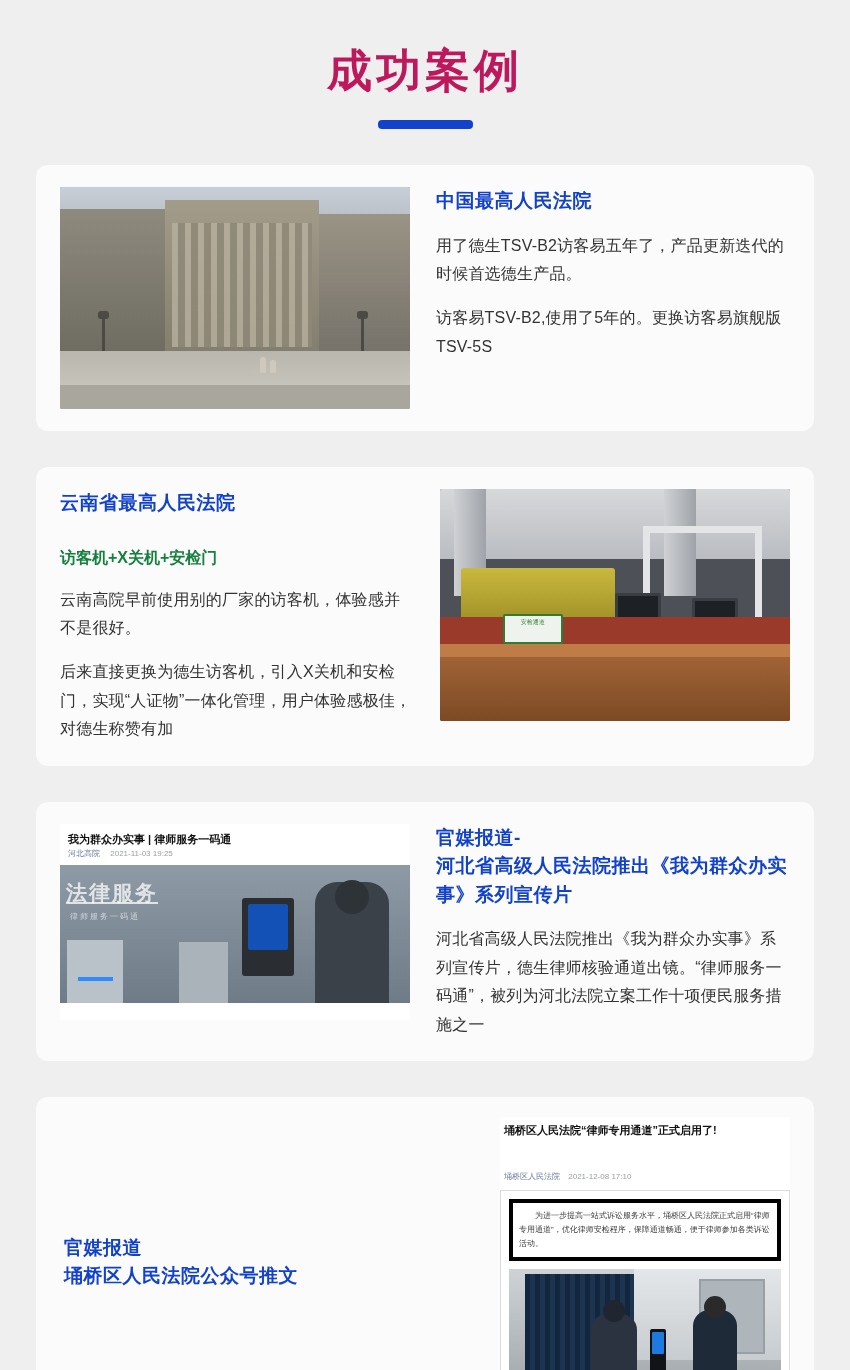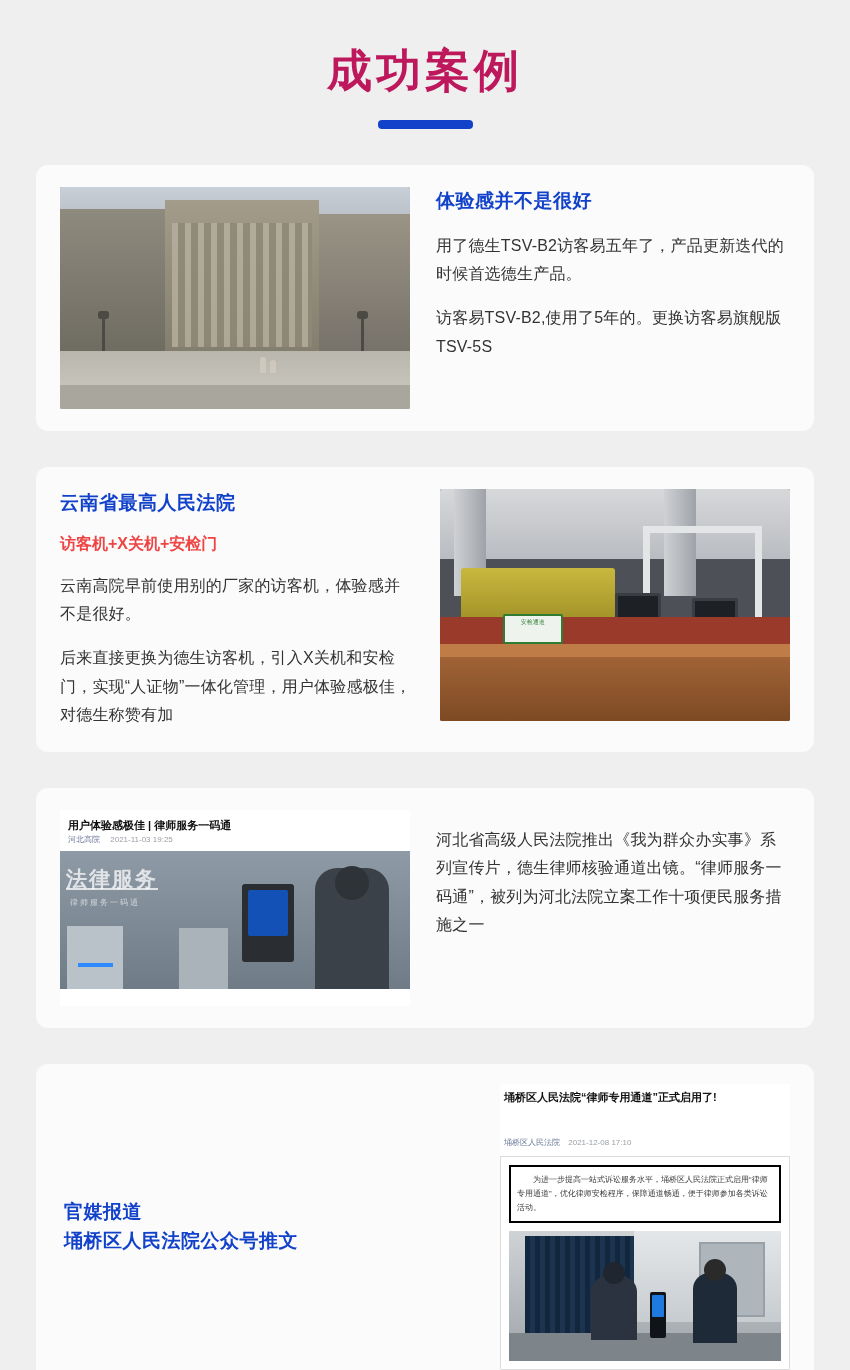--- a/index.html
+++ b/index.html
@@ -50,24 +50,24 @@
   .card-body { flex: 1 1 auto; min-width: 0; }
 
   .headline {
     color: #1242c9;
     font-weight: bold;
     font-size: 19px;
     line-height: 1.5;
     letter-spacing: 0.5px;
   }
   .subhead {
-    color: #ef4444;
+    color: #15803d;
     font-weight: bold;
     font-size: 16px;
-    margin-top: 14px;
+    margin-top: 28px;
     line-height: 1.5;
   }
   .para {
     color: #333;
     font-size: 16px;
     line-height: 1.78;
     margin-top: 16px;
     letter-spacing: 0.2px;
   }
   .para.tight { }
@@ -124,21 +124,21 @@
   .ph3 .img3 .gateL { position:absolute; left:2%; bottom:0; width:16%; height:46%; background:#b9c2c9; }
   .ph3 .img3 .gateR { position:absolute; left:34%; bottom:0; width:14%; height:44%; background:#aab3ba; }
   .ph3 .img3 .led { position:absolute; left:5%; bottom:16%; width:10%; height:4px; background:#2e8bff; }
 
   
   .ph4 { width: 290px; background:#fff; }
   .ph4 .art-title { font-size:11px; font-weight:bold; color:#111; padding:6px 4px 2px; line-height:1.3; }
   .ph4 .art-meta { font-size:8px; color:#9aa0a6; padding:0 4px 8px;margin-top:31px; }
   .ph4 .art-meta .src { color:#6b7a99; margin-right:6px; }
   .ph4 .panel { border:1px solid #dcdcdc; padding:8px; }
-  .ph4 .panel-text { font-size:8px; color:#3c3c3c; line-height:1.75; text-indent:16px; border:2px solid #000000; padding:6px; }
+  .ph4 .panel-text { font-size:8px; color:#3c3c3c; line-height:1.75; text-indent:16px; border:4px solid #000000; padding:6px; }
   .ph4 .img4 { position:relative; margin-top:8px; width:100%; height:130px; background:linear-gradient(180deg,#cfd3d6,#9ea4a9); overflow:hidden;}
   .ph4 .img4 .curtain2 { position:absolute; left:6%; top:4%; width:40%; height:78%; background:repeating-linear-gradient(90deg,#12263d 0 5px,#1d3450 5px 10px); }
   .ph4 .img4 .wall { position:absolute; right:0; top:0; width:54%; height:70%; background:linear-gradient(180deg,#e4e7e9,#c7ccd0); }
   .ph4 .img4 .door { position:absolute; right:6%; top:8%; width:24%; height:58%; background:#aeb6bb; border:2px solid #97a0a6;}
   .ph4 .img4 .floor { position:absolute; left:0; bottom:0; width:100%; height:22%; background:#7d858b; }
   .ph4 .img4 .man1 { position:absolute; left:30%; bottom:16%; width:46px; height:64px; background:#2b3340; border-radius:16px 16px 0 0;}
   .ph4 .img4 .man1:before{content:"";position:absolute;left:12px;top:-14px;width:22px;height:22px;background:#20262f;border-radius:50%;}
   .ph4 .img4 .man2 { position:absolute; right:16%; bottom:14%; width:44px; height:70px; background:#1f2a38; border-radius:16px 16px 0 0;}
   .ph4 .img4 .man2:before{content:"";position:absolute;left:11px;top:-14px;width:22px;height:22px;background:#2b2a2a;border-radius:50%;}
   .ph4 .img4 .kiosk4 { position:absolute; left:52%; bottom:18%; width:16px; height:46px; background:#101418; border-radius:2px;}
@@ -167,21 +167,21 @@
           <div class="cols"></div>
         <div class="ground"></div>
           <div class="road"></div>
         <div class="lamp a"></div>
           <div class="lamp b"></div>
         <div class="person a"></div>
           <div class="person b"></div>
       </div>
     </div>
     <div class="card-body">
-      <div class="headline">体验感并不是很好</div>
+      <div class="headline">中国最高人民法院</div>
       <p class="para">用了德生TSV-B2访客易五年了，产品更新迭代的时候首选德生产品。</p>
       <p class="para">访客易TSV-B2,使用了5年的。更换访客易旗舰版TSV-5S</p>
     </div>
   </div>
 
   <div class="card reverse">
     <div class="card-body">
       <div class="headline">云南省最高人民法院</div>
       <div class="subhead">访客机+X关机+安检门</div>
       <p class="para">云南高院早前使用别的厂家的访客机，体验感并不是很好。</p>
@@ -202,37 +202,39 @@
         <div class="sign">
           <span>安检通道</span>
         </div>
       </div>
     </div>
   </div>
 
   <div class="card">
     <div class="card-media">
       <div class="photo ph3">
-        <div class="art-title">用户体验感极佳 | 律师服务一码通</div>
+        <div class="art-title">我为群众办实事 | 律师服务一码通</div>
         <div class="art-meta">
           <span class="src">河北高院</span>
           <span>2021-11-03 19:25</span>
         </div>
         <div class="img3">
           <div class="bigtext">法律服务</div>
           <div class="subtext">律师服务一码通</div>
           <div class="gateL"></div>
             <div class="gateR"></div>
             <div class="led"></div>
           <div class="kiosk"></div>
             <div class="pers"></div>
         </div>
       </div>
     </div>
     <div class="card-body">
+      <div class="headline" style="white-space:pre-line">官媒报道-
+河北省高级人民法院推出《我为群众办实事》系列宣传片</div>
       <p class="para">河北省高级人民法院推出《我为群众办实事》系列宣传片，德生律师核验通道出镜。“律师服务一码通”，被列为河北法院立案工作十项便民服务措施之一</p>
     </div>
   </div>
 
   <div class="card card4">
     <div class="card-body">
       <div class="headline" style="white-space:pre-line">官媒报道
 埇桥区人民法院公众号推文</div>
     </div>
     <div class="card-media">

